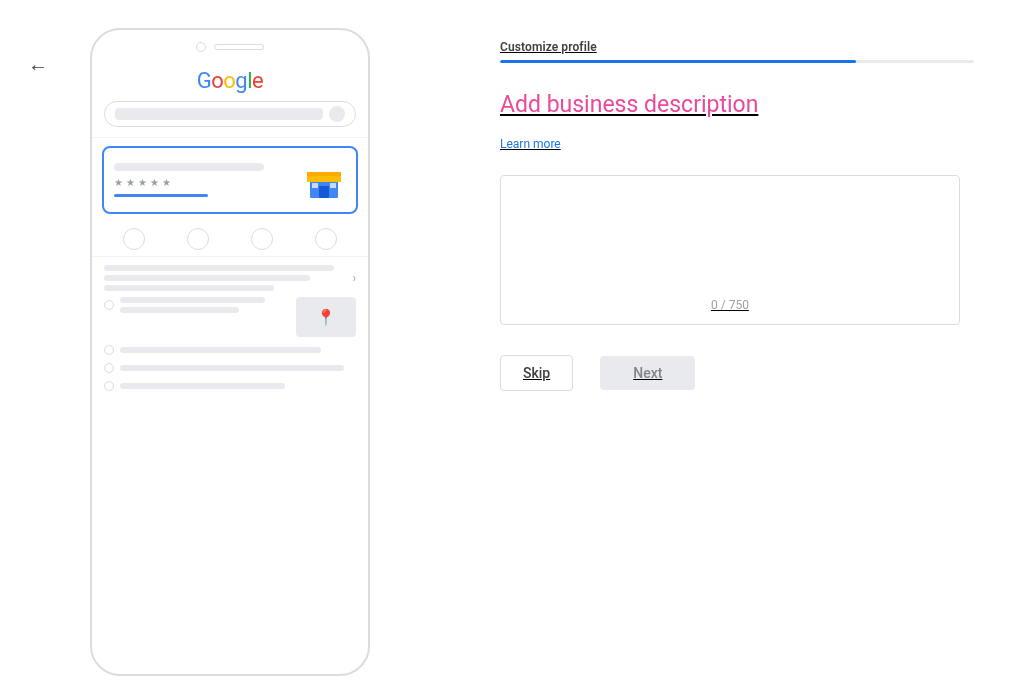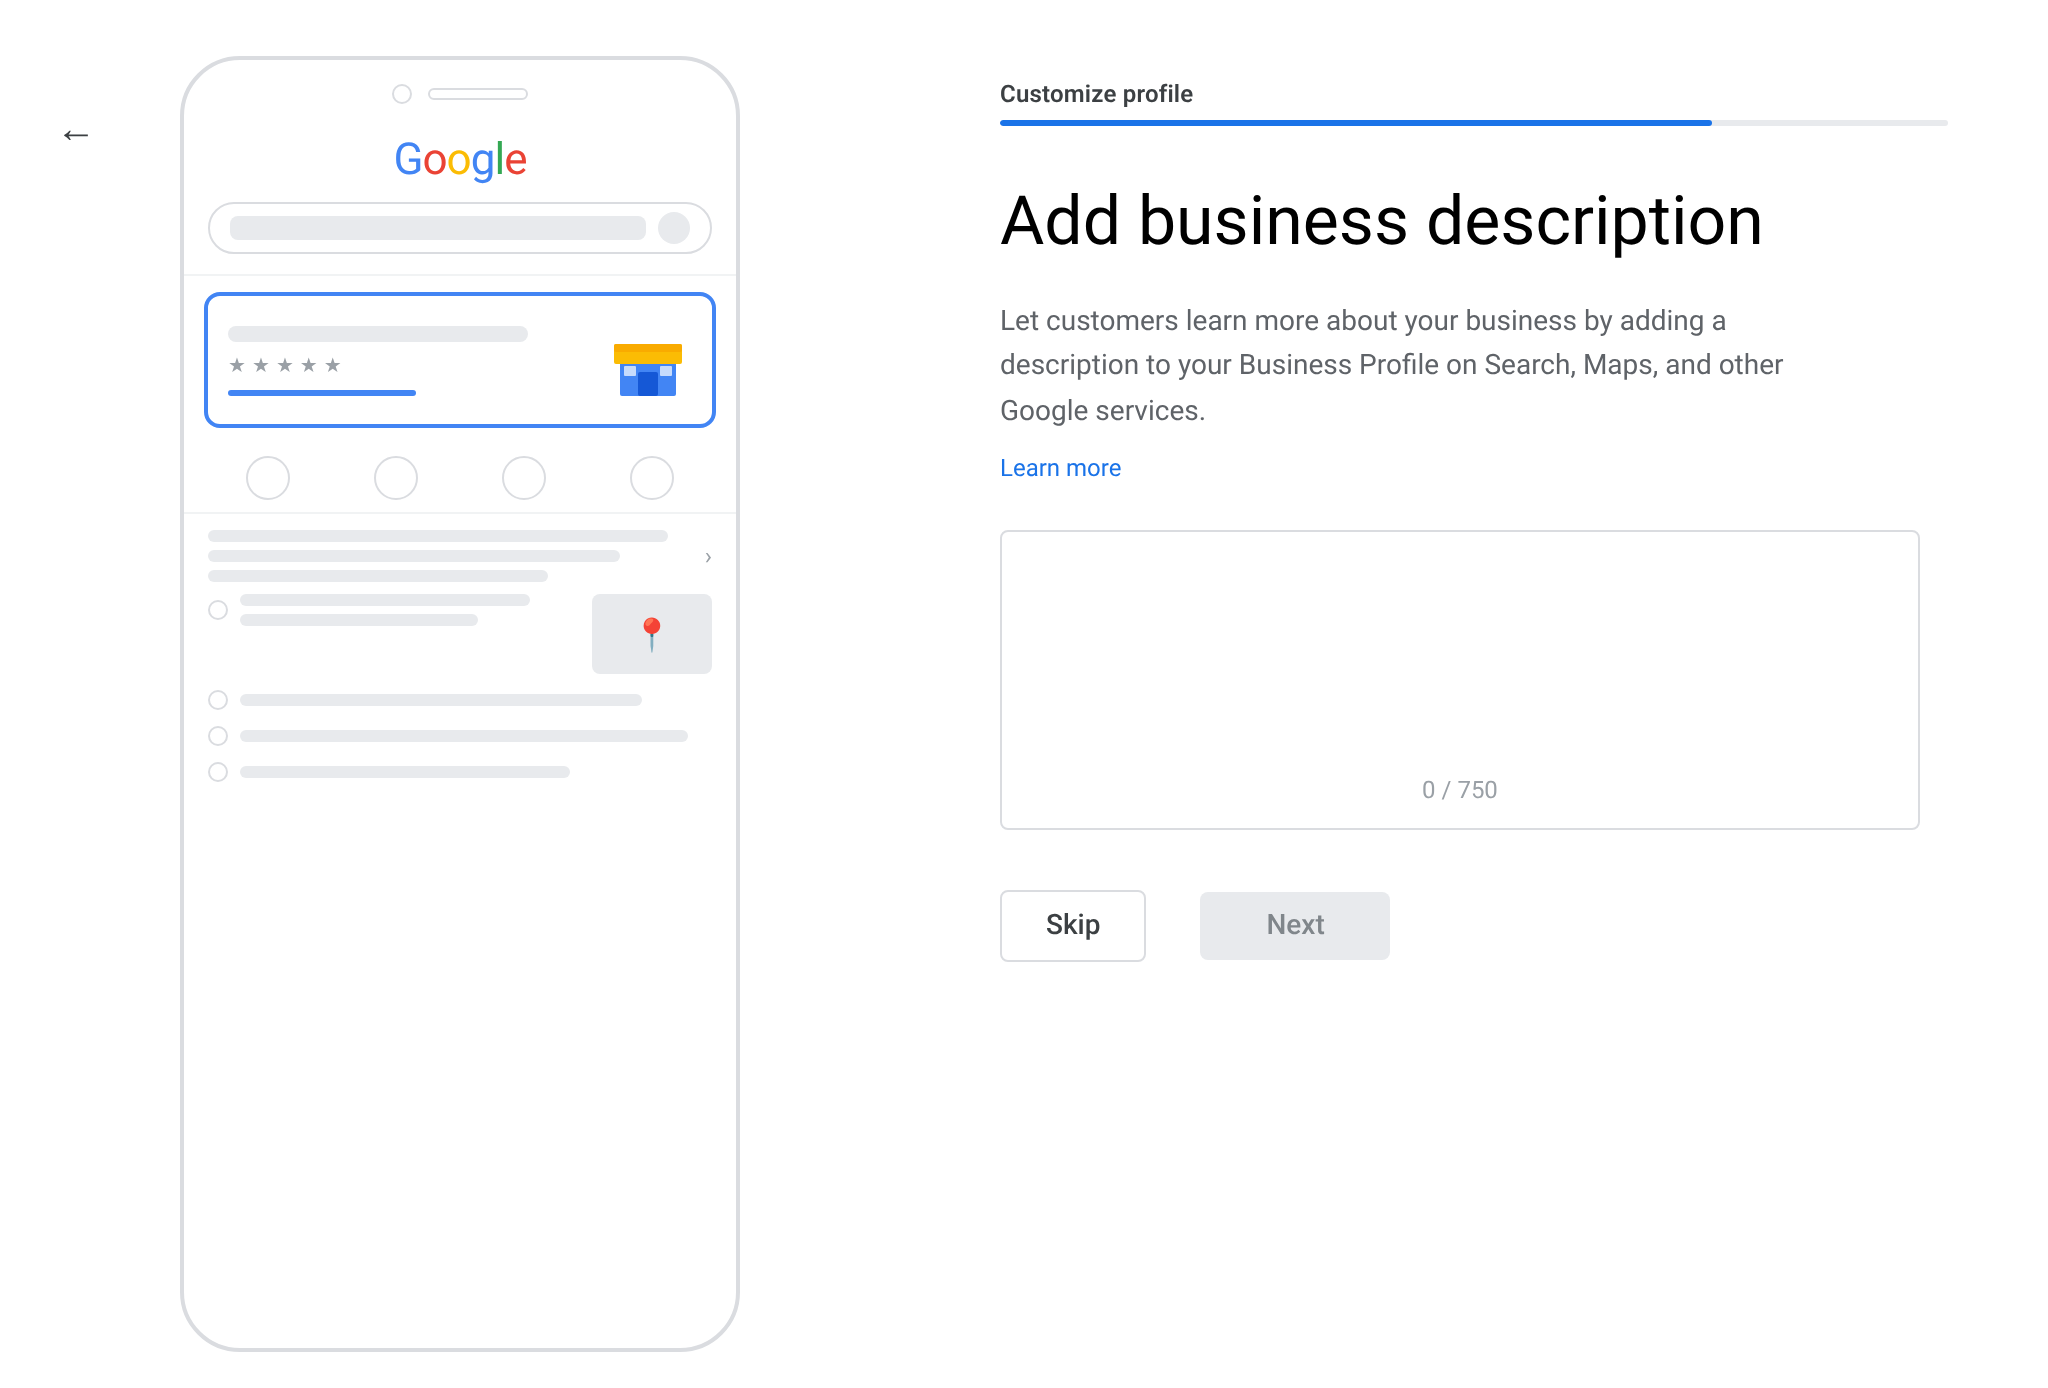--- a/index.html
+++ b/index.html
@@ -294,20 +294,21 @@
       border: 1.5px solid #dadce0;
       flex-shrink: 0;
     }
 
     
     .right-panel {
       flex: 1;
       padding: 40px 50px 40px 40px;
       display: flex;
       flex-direction: column;
+      text-decoration: underline;
     }
 
     
     .progress-section {
       margin-bottom: 28px;
     }
 
     .progress-label {
       font-size: 12px;
       font-weight: 600;
@@ -325,23 +326,23 @@
     }
 
     .progress-bar-fill {
       height: 100%;
       background: #1a73e8;
       border-radius: 2px;
     }
 
     
     .main-title {
-      font-size: 34px;
+      font-size: 23px;
       font-weight: 400;
-      color: #000000;
+      color: #ec4899;
       margin-bottom: 18px;
       line-height: 1.2;
     }
 
     .description-text {
       font-size: 14px;
       color: #5f6368;
       line-height: 1.6;
       max-width: 420px;
       margin-bottom: 10px;
@@ -537,21 +538,20 @@
 
     <div class="progress-section">
       <div class="progress-label">Customize profile</div>
       <div class="progress-bar-bg">
         <div class="progress-bar-fill" style="width: 75%"></div>
       </div>
     </div>
 
     <h1 class="main-title">Add business description</h1>
 
-    <p class="description-text">Let customers learn more about your business by adding a description to your Business Profile on Search, Maps, and other Google services.</p>
 
     <a class="learn-more-link">Learn more</a>
 
     <div class="description-textarea-wrapper">
       <textarea class="description-textarea" style=""></textarea>
       <div class="char-count">0 / 750</div>
     </div>
 
     <div class="buttons-row">
       <button class="btn-skip">Skip</button>

